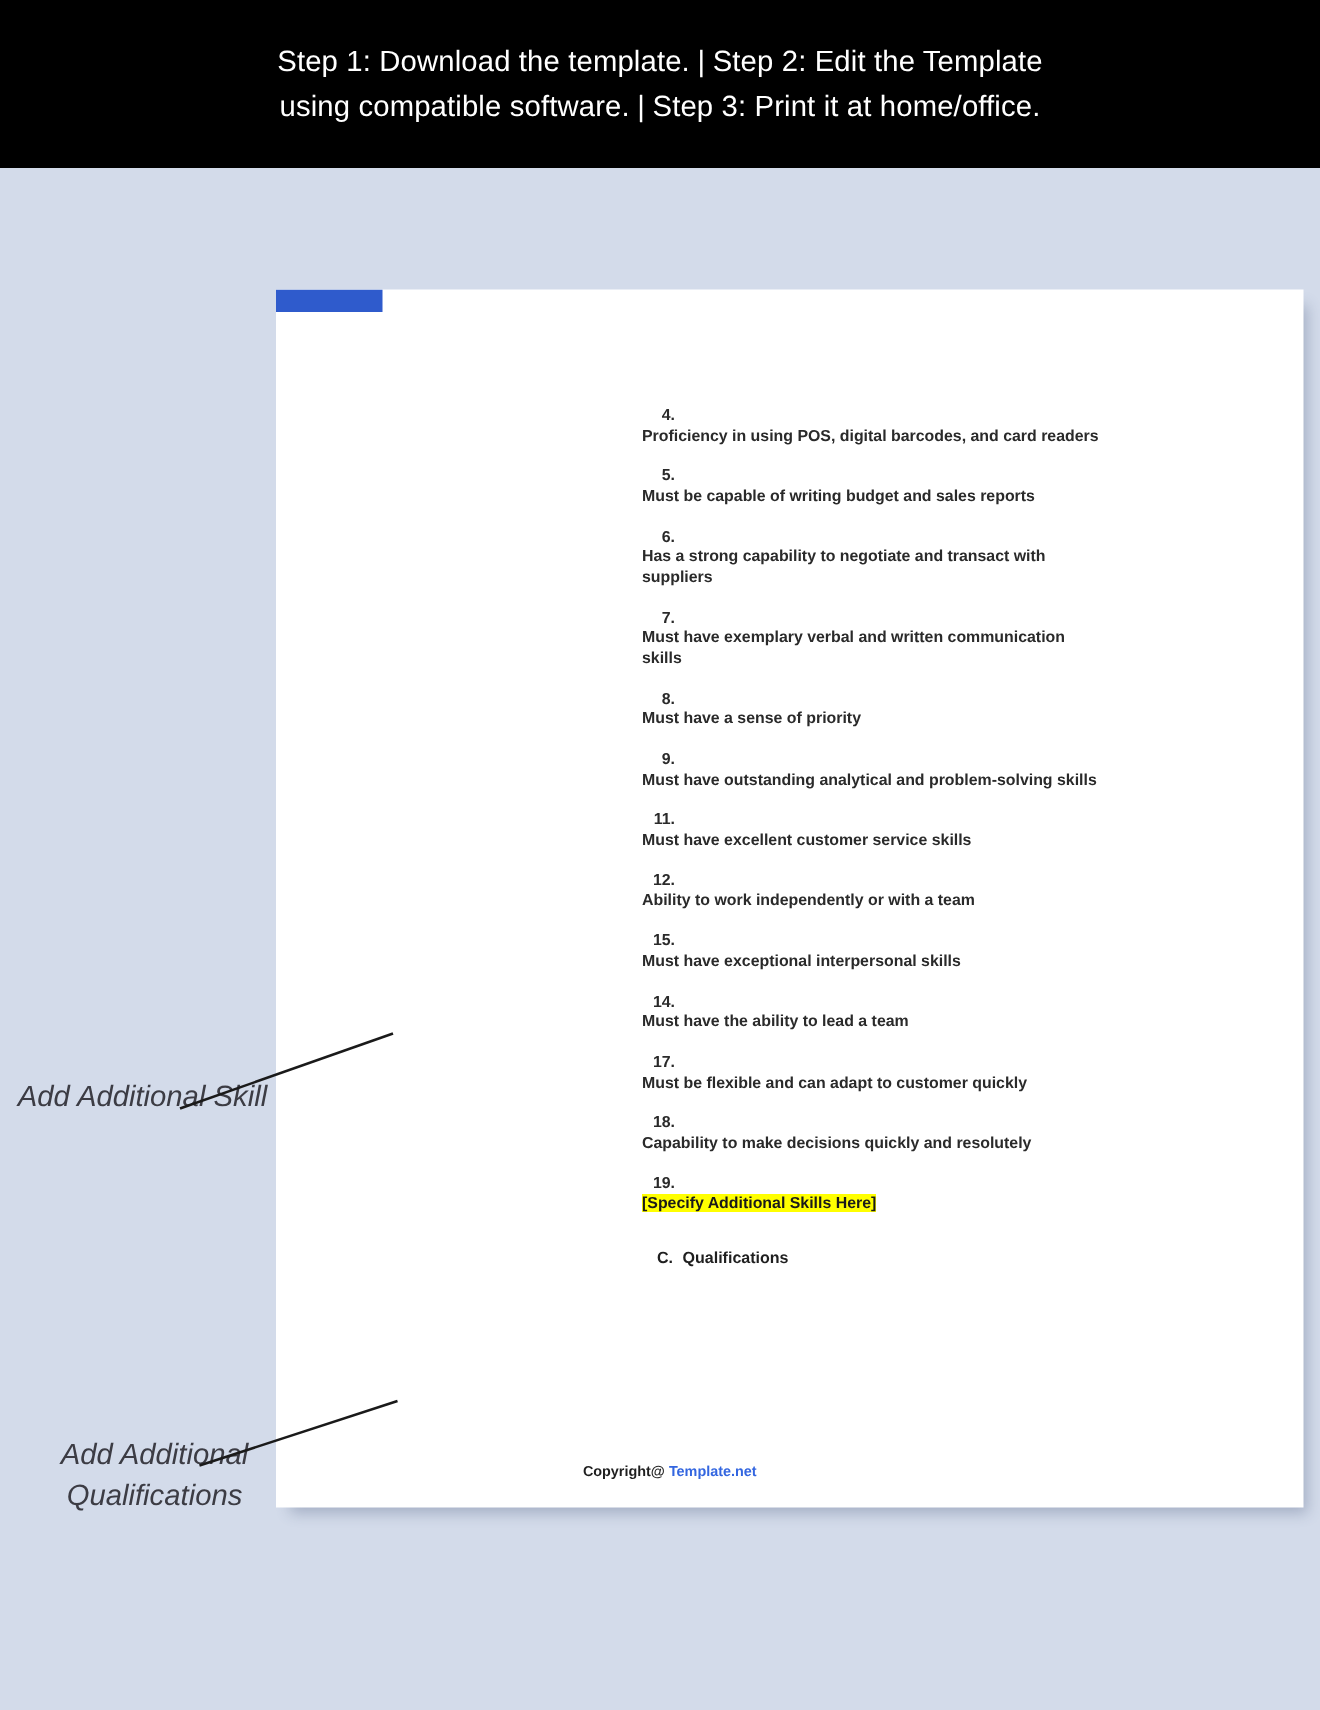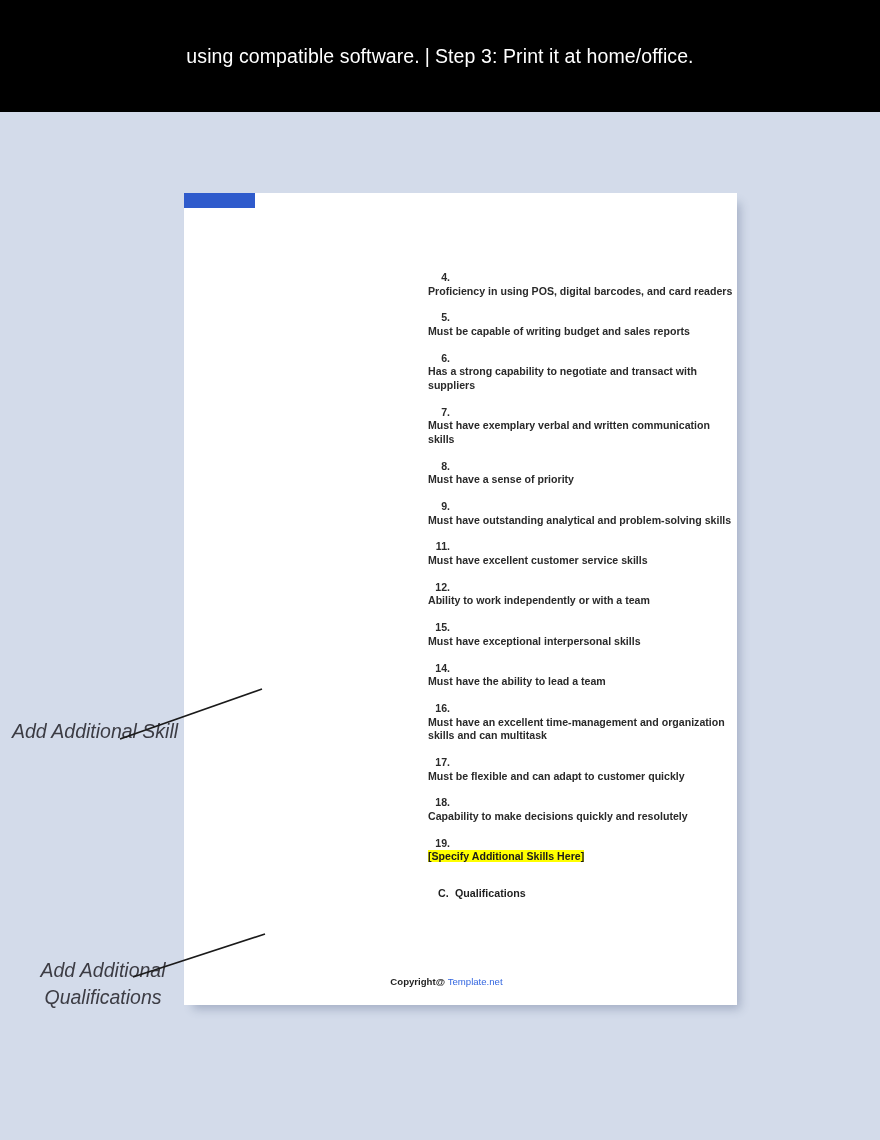--- a/index.html
+++ b/index.html
@@ -43,21 +43,21 @@
     display: inline-block;
     padding: 0 5px;
     font-weight: 400;
   }
 
   
   #document-page {
     position: absolute;
     left: 184px;
     top: 193px;
-    width: 553px;
+    width: 685px;
     height: 812px;
     background: #ffffff;
     box-shadow: 6px 7px 9px -3px rgba(70, 85, 120, 0.33);
     overflow: hidden;
   }
   #blue-accent-bar {
     position: absolute;
     left: 0;
     top: 0;
     width: 71px;
@@ -145,21 +145,21 @@
     width: 573px;
     text-align: center;
     padding-right: 48px;
     box-sizing: border-box;
     font-size: 9.6px;
     font-weight: 700;
     color: #1f1f1f;
   }
   #doc-footer .tpl-link {
     color: #3366e0;
-    font-weight: 400;
+    font-weight: 700;
     text-decoration: none;
     margin-top: 29px;
   }
 
   
   .annotation {
     position: absolute;
     font-style: italic;
     font-size: 19.5px;
     line-height: 27px;
@@ -179,20 +179,23 @@
     position: absolute;
     overflow: visible;
     pointer-events: none;
   }
 </style>
 </head>
 <body>
 
 <div id="promo-banner">
   <div class="banner-lines">
+    <div class="banner-line">
+      <span>Step 1: Download the template.</span><span class="sep">|</span><span>Step 2: Edit the Template</span>
+    </div>
     <div class="banner-line">
       <span>using compatible software.</span><span class="sep">|</span><span>Step 3: Print it at home/office.</span>
     </div>
   </div>
 </div>
 
 <div id="document-page">
   <div id="blue-accent-bar"></div>
 
   <div class="doc-body">
@@ -200,21 +203,20 @@
         <li class="doc-item"><span class="item-num">4.</span><span class="item-text">Proficiency in using POS, digital barcodes, and card readers</span></li>
         <li class="doc-item"><span class="item-num">5.</span><span class="item-text">Must be capable of writing budget and sales reports</span></li>
         <li class="doc-item"><span class="item-num">6.</span><span class="item-text">Has a strong capability to negotiate and transact with suppliers</span></li>
         <li class="doc-item"><span class="item-num">7.</span><span class="item-text">Must have exemplary verbal and written communication skills</span></li>
         <li class="doc-item"><span class="item-num">8.</span><span class="item-text">Must have a sense of priority</span></li>
         <li class="doc-item"><span class="item-num">9.</span><span class="item-text">Must have outstanding analytical and problem-solving skills</span></li>
         <li class="doc-item"><span class="item-num">11.</span><span class="item-text">Must have excellent customer service skills</span></li>
         <li class="doc-item"><span class="item-num">12.</span><span class="item-text">Ability to work independently or with a team</span></li>
         <li class="doc-item"><span class="item-num">15.</span><span class="item-text">Must have exceptional interpersonal skills</span></li>
         <li class="doc-item"><span class="item-num">14.</span><span class="item-text">Must have the ability to lead a team</span></li>
-        <li class="doc-item"><span class="item-num">16.</span><span class="item-text">Must have an excellent time-management and organization skills and can multitask</span></li>
         <li class="doc-item"><span class="item-num">17.</span><span class="item-text">Must be flexible and can adapt to customer quickly</span></li>
         <li class="doc-item"><span class="item-num">18.</span><span class="item-text">Capability to make decisions quickly and resolutely</span></li>
         <li class="doc-item"><span class="item-num">19.</span><span class="item-text"><mark class="hl">[Specify Additional Skills Here]</mark></span></li>
       </ol>
 
     <div class="section-heading">
       <span class="sec-letter">C.</span><span>Qualifications</span>
     </div>
 
   </div>

